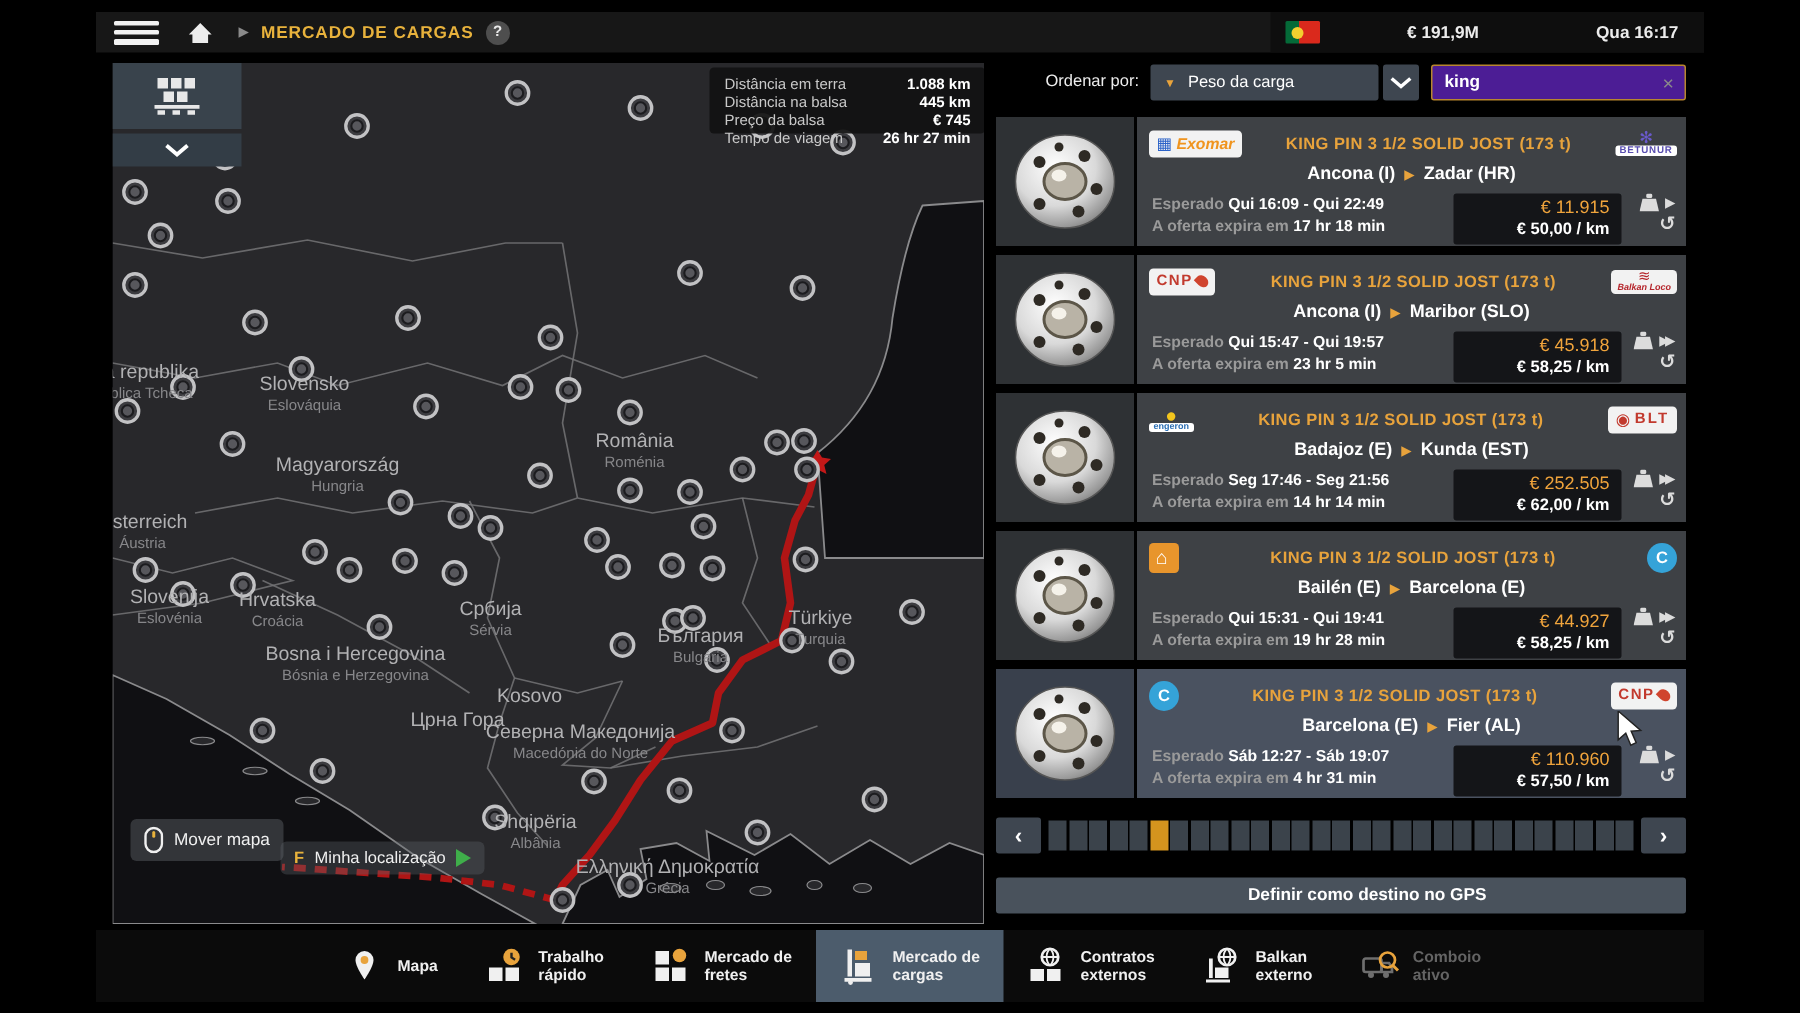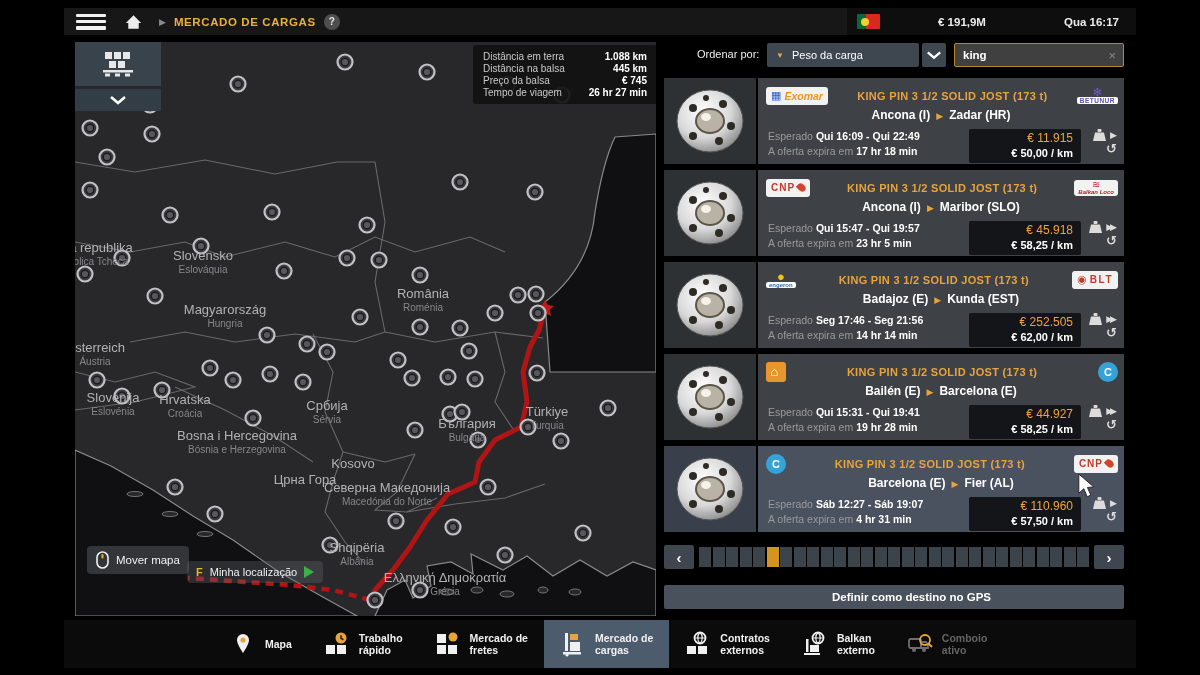--- a/index.html
+++ b/index.html
@@ -18,55 +18,55 @@
   .flag{width:23px;height:15px;margin-left:10px;position:relative;background:linear-gradient(to right,#046a38 0 38%,#da291c 38%);border-radius:1px;}
   .flag::after{content:"";position:absolute;left:4px;top:3.5px;width:8px;height:8px;border-radius:50%;background:#f3d02f;}
   .tb-money{color:#ececec;font-size:11.5px;font-weight:bold;margin-left:58px;}
   .tb-time{color:#ececec;font-size:11.5px;font-weight:bold;margin-left:78px;}
 
   
   .map-panel{position:absolute;left:75px;top:42px;width:581px;height:574px;background:#131316;overflow:hidden;}
   .map-panel svg.world{position:absolute;left:0;top:0;}
   .cargo-type-btn{position:absolute;left:0;top:0;width:86px;height:44px;background:#39434c;display:flex;align-items:center;justify-content:center;cursor:pointer;}
   .cargo-type-dd{position:absolute;left:0;top:47px;width:86px;height:22px;background:#333d46;display:flex;align-items:center;justify-content:center;cursor:pointer;}
-  .route-info{position:absolute;left:398px;top:3px;width:184px;height:59px;background:rgba(18,18,18,.93);border-radius:3px;padding:6px 10px;display:flex;flex-direction:column;justify-content:space-between;}
+  .route-info{position:absolute;left:398px;top:3px;width:184px;height:44px;background:rgba(18,18,18,.93);border-radius:3px;padding:6px 10px;display:flex;flex-direction:column;justify-content:space-between;}
   .ri-row{display:flex;justify-content:space-between;font-size:10px;line-height:12px;}
   .ri-l{color:#c9c9c9;}
   .ri-v{color:#fff;font-weight:bold;}
   .hint{position:absolute;display:flex;align-items:center;gap:7px;background:rgba(95,100,105,.45);border-radius:4px;padding:5px 9px;color:#f0f0f0;font-size:11.5px;}
   .hint-move{left:12px;top:504px;}
   .hint-loc{left:112px;top:519px;background:rgba(95,100,105,.35);}
   .hint .key{color:#e8b23c;font-weight:bold;font-size:11px;}
   .hint .two{line-height:12px;font-size:11px;}
   .loc-marker{width:0;height:0;border-top:6px solid transparent;border-bottom:6px solid transparent;border-left:10px solid #3fae4a;}
 
   
   .list-panel{position:absolute;left:664px;top:42px;width:460px;}
   .sort-row{position:relative;height:26px;}
   .sort-label{position:absolute;left:33px;top:6px;color:#ededed;font-size:11px;}
   .dd{position:absolute;left:103px;top:1px;width:152px;height:24px;background:#3e4650;border-radius:2px;display:flex;align-items:center;gap:8px;padding:0 9px;cursor:pointer;}
   .dd-tri{color:#e8a33c;font-size:8px;}
   .dd-val{color:#fff;font-size:11px;}
   .dd-btn{position:absolute;left:258px;top:1px;width:24px;height:24px;background:#3e4650;border-radius:2px;display:flex;align-items:center;justify-content:center;cursor:pointer;}
-  .search{position:absolute;left:290px;top:1px;width:170px;height:24px;background:#404040;border:1px solid #b8862f;border-radius:2px;display:flex;align-items:center;}
+  .search{position:absolute;left:290px;top:1px;width:170px;height:24px;background:#4c1d95;border:1px solid #b8862f;border-radius:2px;display:flex;align-items:center;}
   .search input{flex:1;background:transparent;border:none;outline:none;color:#fff;font-size:11.5px;font-weight:bold;padding:0 8px;width:100px;}
   .search .clear{color:#8a8a8a;font-size:13px;padding:0 7px;cursor:pointer;}
 
   .cards{position:absolute;left:0;top:36px;width:460px;}
   .card{display:flex;height:86px;margin-bottom:6px;cursor:pointer;}
   .thumb{width:92px;background:#2e3134;display:flex;align-items:center;justify-content:center;margin-right:2px;}
   .det{flex:1;background:#3e4145;padding-top:7px;}
   .card.sel .det{background:#4a5260;}
   .card.sel .thumb{background:#39404c;}
   .r1{display:flex;align-items:center;height:21px;padding:0 6px 0 8px;}
   .title{flex:1;text-align:center;color:#e8a33c;font-size:11px;font-weight:bold;letter-spacing:.3px;}
   .r2{text-align:center;font-size:12px;font-weight:bold;color:#fff;height:17px;margin-top:2px;}
   .r2 .sep{color:#e8a33c;font-size:9px;margin:0 6px;}
   .r3{display:flex;margin-top:4px;padding:0 5px 0 10px;}
-  .times{flex:1;font-size:10.5px;line-height:15px;}
+  .times{flex:1;font-size:10.5px;line-height:15px;font-weight:bold;}
   .dim{color:#9a9a9a;}
   .times b{color:#fff;}
   .pricebox{width:112px;background:#141518;border-radius:2px;padding:2px 8px;text-align:right;line-height:15px;align-self:flex-start;}
   .p1{color:#f0a43c;font-weight:normal;font-size:12px;}
   .p2{color:#fff;font-weight:bold;font-size:11px;}
   .cicons{width:38px;display:flex;flex-direction:column;align-items:flex-end;gap:1px;padding-right:2px;color:#dcdcdc;}
   .cicons .row{display:flex;align-items:center;gap:4px;}
   .arr{font-size:9px;letter-spacing:-3px;padding-right:3px;}
   .ret{font-size:13px;font-weight:bold;line-height:13px;}
 

